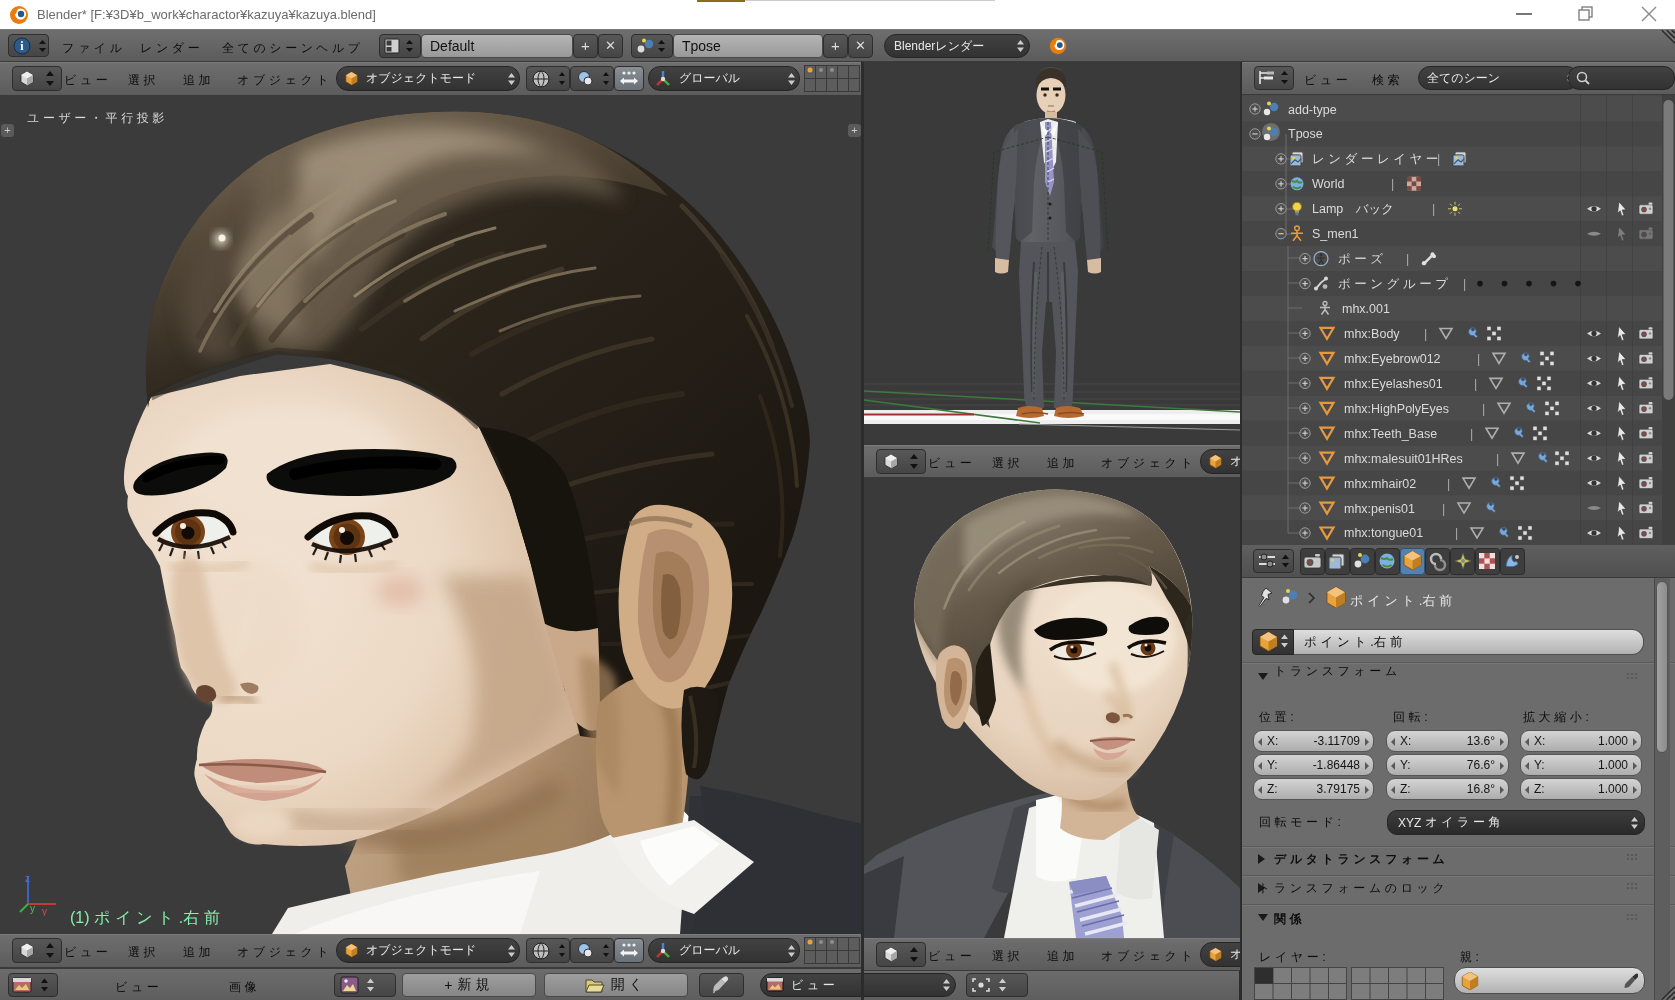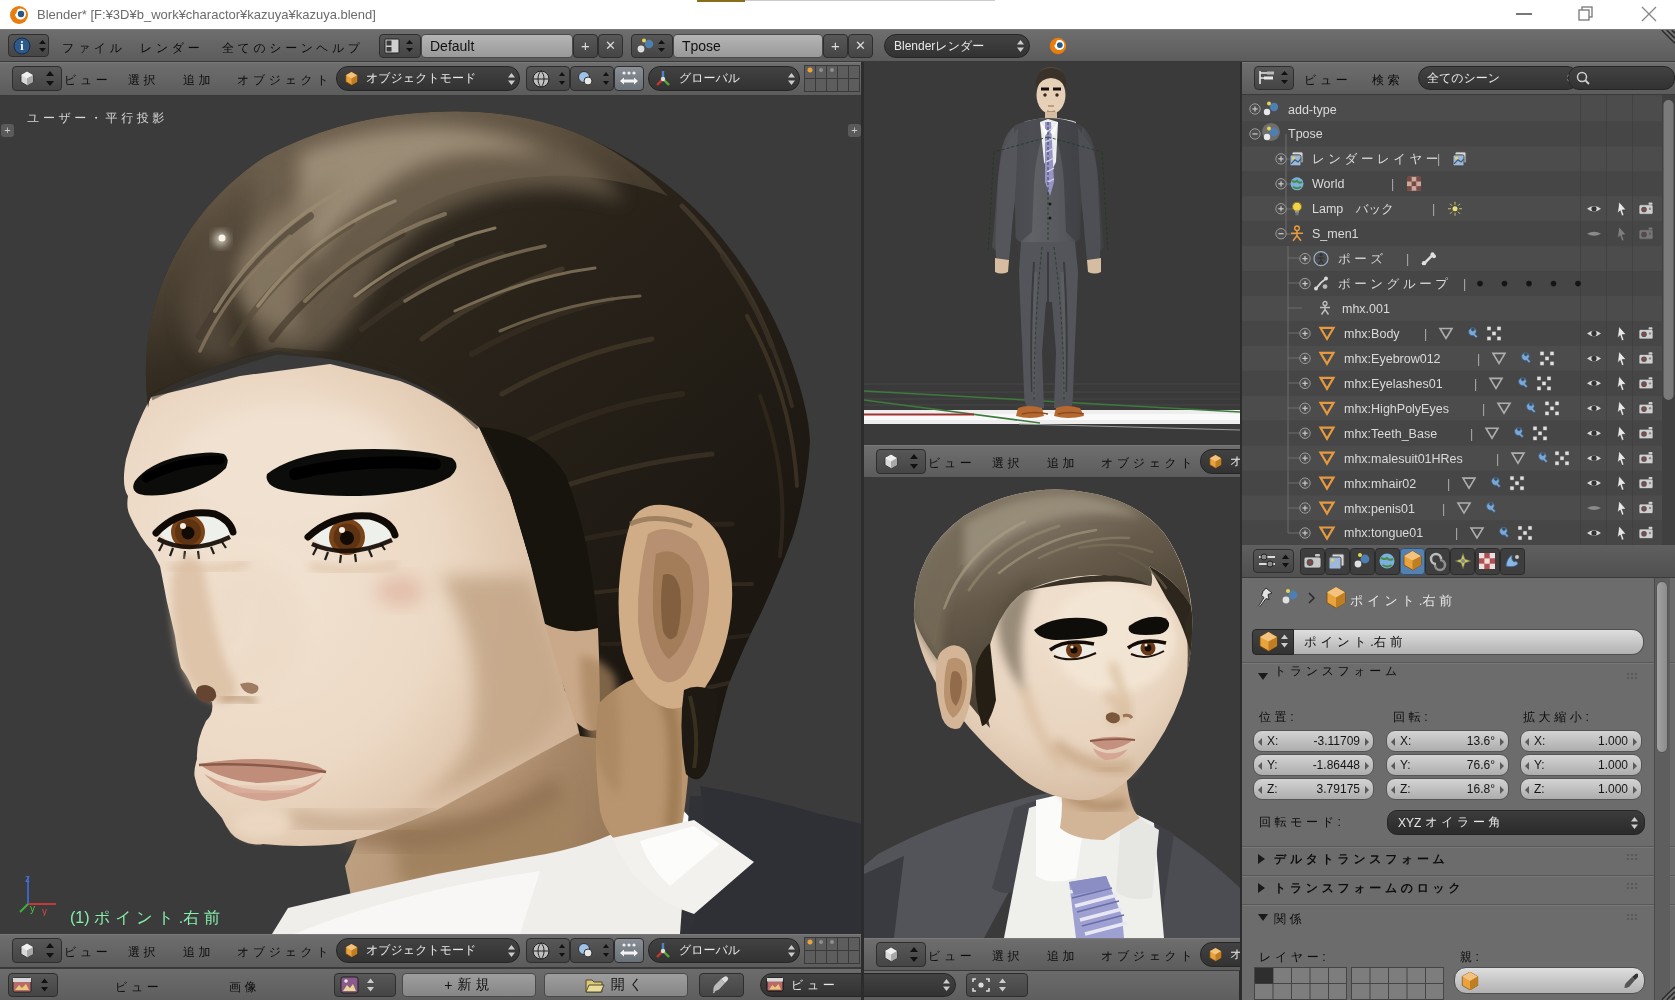--- a/index.html
+++ b/index.html
@@ -1462,35 +1462,35 @@
           <circle cx="6" cy="2" r="1.1"></circle>
           <circle cx="10" cy="2" r="1.1"></circle>
           <circle cx="2" cy="6" r="1.1"></circle>
           <circle cx="6" cy="6" r="1.1"></circle>
           <circle cx="10" cy="6" r="1.1"></circle>
         </g>
       </svg>
 <div class="abs" style="left:0;top:330px;width:433px;height:1px;background:#595959"></div>
 <div class="abs" style="left:0;top:331px;width:433px;height:1px;background:#787878"></div>
 <div class="abs" style="left:16px;top:338px;width:0;height:0;border-top:5.5px solid transparent;border-bottom:5.5px solid transparent;border-left:7px solid #1a1a1a"></div>
-<div class="abs menu" style="left:32px;top:335px;font-weight:bold">トランスフォームのロック</div>
+<div class="abs menu" style="left:16px;top:335px;font-weight:normal">トランスフォームのロック</div>
 <svg class="abs" style="left:384px;top:337px" width="14" height="8">
         <g fill="#565656">
           <circle cx="2" cy="2" r="1.1"></circle>
           <circle cx="6" cy="2" r="1.1"></circle>
           <circle cx="10" cy="2" r="1.1"></circle>
           <circle cx="2" cy="6" r="1.1"></circle>
           <circle cx="6" cy="6" r="1.1"></circle>
           <circle cx="10" cy="6" r="1.1"></circle>
         </g>
       </svg>
 <div class="abs" style="left:0;top:359px;width:433px;height:1px;background:#595959"></div>
 <div class="abs" style="left:0;top:360px;width:433px;height:1px;background:#787878"></div>
 <div class="abs" style="left:16px;top:369px;width:0;height:0;border-left:5.5px solid transparent;border-right:5.5px solid transparent;border-top:7px solid #1a1a1a"></div>
-<div class="abs menu" style="left:32px;top:366px;font-weight:normal">関係</div>
+<div class="abs menu" style="left:32px;top:366px;font-weight:bold">関係</div>
 <svg class="abs" style="left:384px;top:368px" width="14" height="8">
         <g fill="#565656">
           <circle cx="2" cy="2" r="1.1"></circle>
           <circle cx="6" cy="2" r="1.1"></circle>
           <circle cx="10" cy="2" r="1.1"></circle>
           <circle cx="2" cy="6" r="1.1"></circle>
           <circle cx="6" cy="6" r="1.1"></circle>
           <circle cx="10" cy="6" r="1.1"></circle>
         </g>
       </svg>

